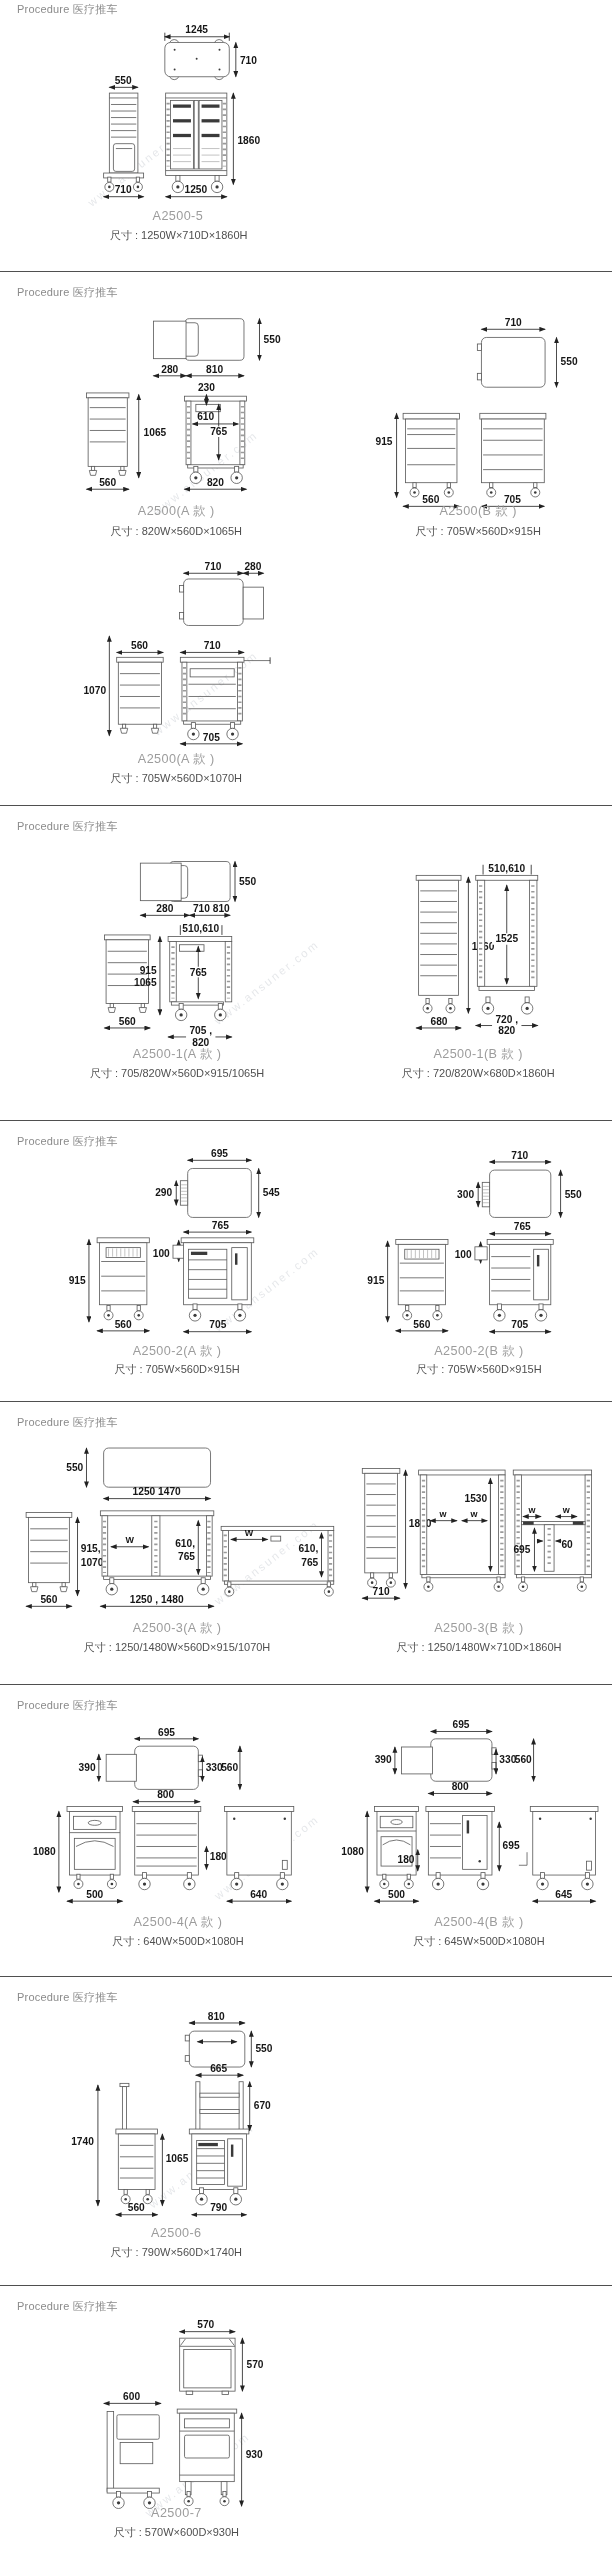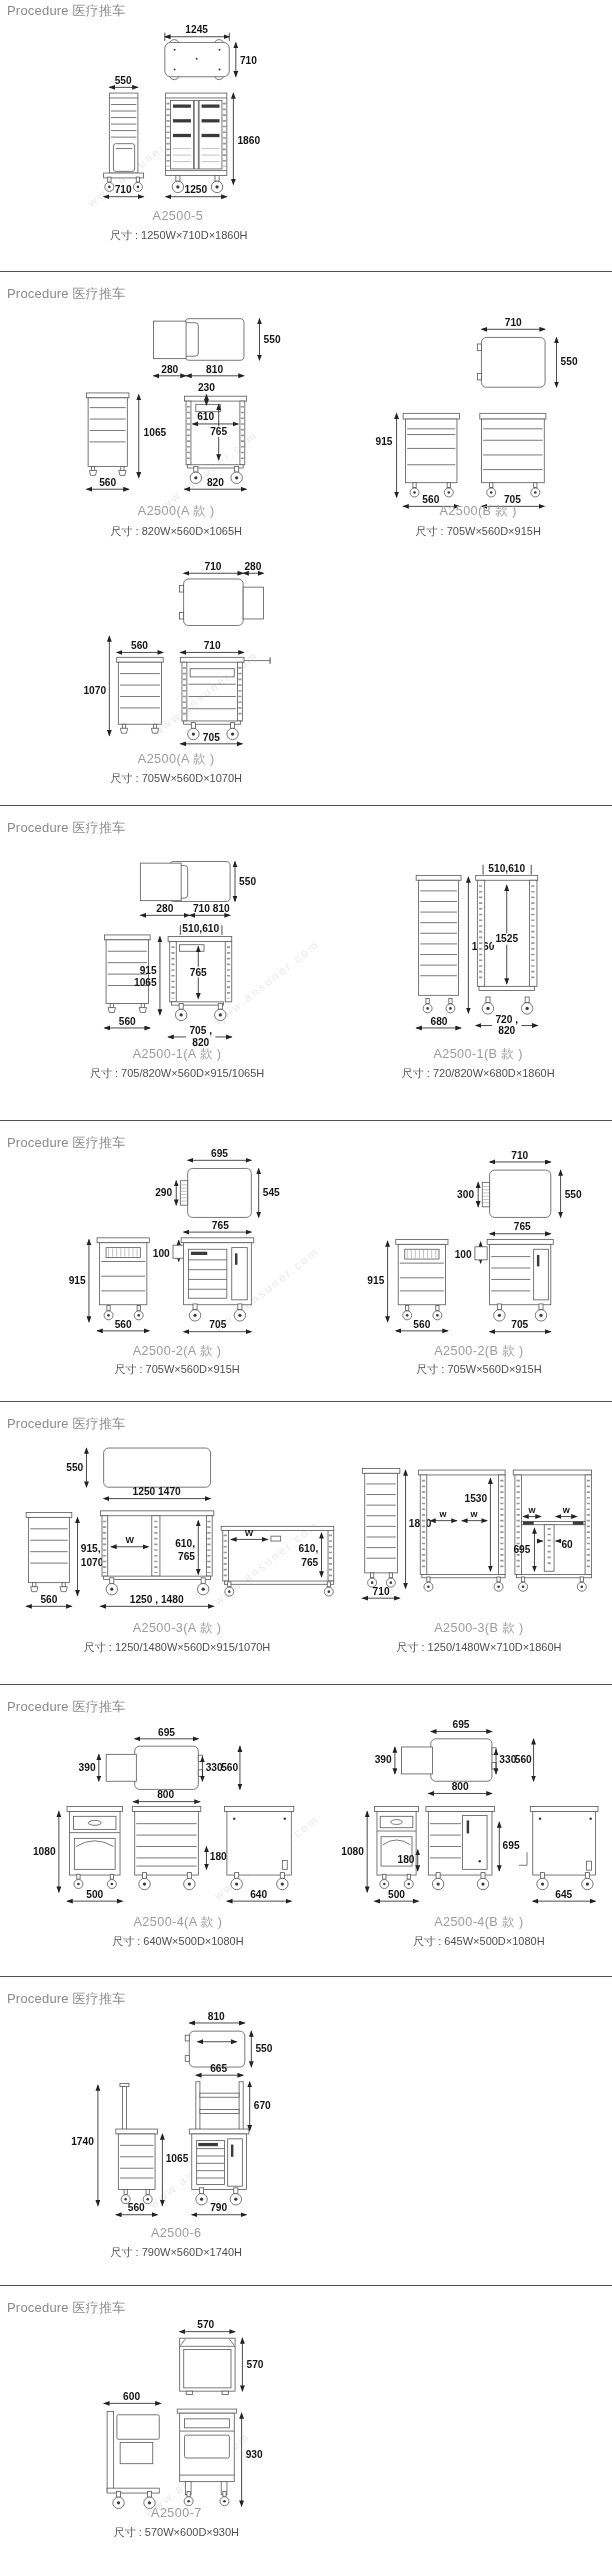--- a/index.html
+++ b/index.html
@@ -1,19 +1,19 @@
 <!DOCTYPE html>
 <html style="font-size:13px"><head>
 <meta charset="utf-8">
 <style>
   html,body{margin:0;padding:0;background:#fff}
   .page{position:relative;width:612px;height:2576px;background:#fff;overflow:hidden;font-family:"Liberation Sans",sans-serif}
   .sec{position:relative;width:612px;box-sizing:border-box}
   .sec.bd{border-top:0.8px solid #4f4f4f}
-  .hdr{position:absolute;left:7px;top:13px;font-size:13px;color:#8b8b8b;letter-spacing:0.2px;white-space:nowrap}
+  .hdr{position:absolute;left:17px;top:13px;font-size:11px;color:#8b8b8b;letter-spacing:0.2px;white-space:nowrap}
   .hdr.first{top:2.4px}
   svg.draw{position:absolute;left:0;top:0;display:block}
   
   .ln{fill:none;stroke:#5a5a5a;stroke-width:1}
   .fw{fill:#fff;stroke:#5a5a5a;stroke-width:1}
   .lt{stroke:#b5b5b5;stroke-width:1;fill:none}
   .dk{fill:#3a3a3a;stroke:none}
   .lad{stroke:#9a9a9a;stroke-width:4;stroke-dasharray:2 5;fill:none}
   .dim{stroke:#222;stroke-width:1;fill:none;marker-start:url(#as);marker-end:url(#ae)}
   .dm1{stroke:#222;stroke-width:1;fill:none;marker-end:url(#ae)}

